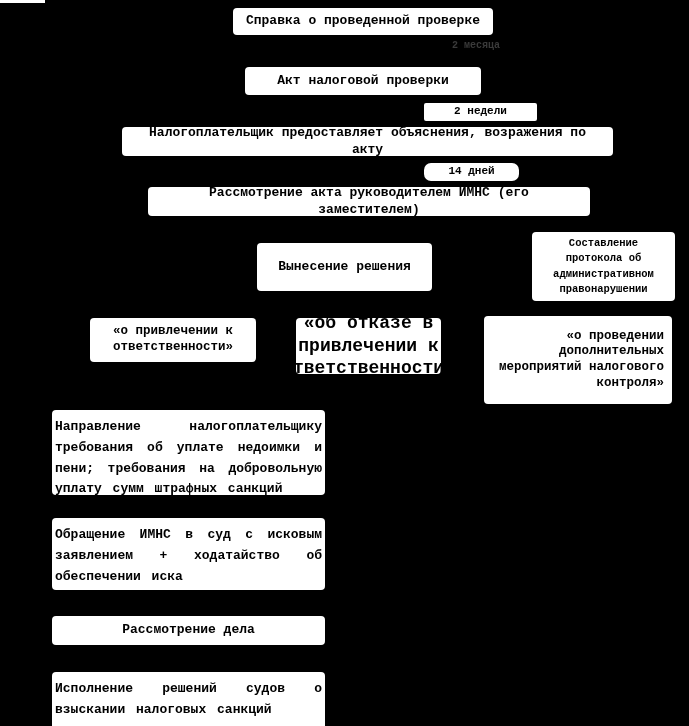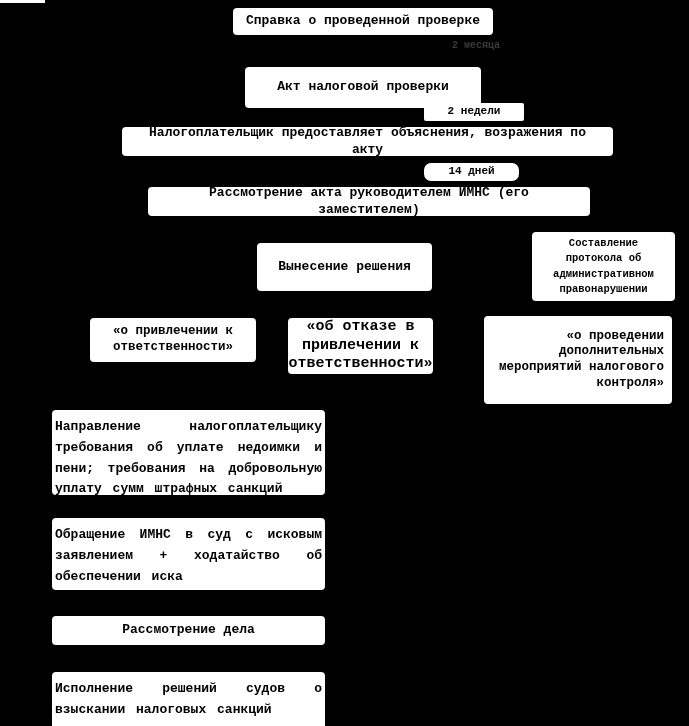--- a/index.html
+++ b/index.html
@@ -60,29 +60,29 @@
     left: 0;
     top: 0;
     width: 45px;
     height: 3px;
     background: #ffffff;
   }
 
   
   #n-top        { left: 233px; top: 8px;   width: 260px; height: 27px; }
   #n-interval1  { left: 452px; top: 40px; }
-  #n-act        { left: 245px; top: 67px;  width: 236px; height: 41px; }
-  #n-interval2  { left: 424px; top: 103px; width: 100px;  height: 18px; }
+  #n-act        { left: 245px; top: 67px;  width: 236px; height: 28px; }
+  #n-interval2  { left: 424px; top: 103px; width: 113px;  height: 18px; }
   #n-objections { left: 122px; top: 127px; width: 491px; height: 29px; }
   #n-interval3  { left: 424px; top: 163px; width: 95px;  height: 18px; border-radius: 7px; }
   #n-review     { left: 148px; top: 187px; width: 442px; height: 29px; }
   #n-decision   { left: 257px; top: 243px; width: 175px; height: 48px; }
   #n-protocol   { left: 532px; top: 232px; width: 143px; height: 69px; font-size: 10.5px; line-height: 1.45; }
   #n-opt1       { left: 90px;  top: 318px; width: 166px; height: 44px; font-size: 12.5px; }
-  #n-opt2       { left: 288px; top: 318px; width: 145px; height: 56px; font-size: 15px; }
+  #n-opt2       { left: 296px; top: 318px; width: 145px; height: 56px; font-size: 18px; }
   #n-opt3       { left: 484px; top: 316px; width: 188px; height: 88px; font-size: 12.5px; text-align: right; }
   #n-demand     { left: 52px;  top: 410px; width: 273px; height: 85px; }
   #n-court      { left: 52px;  top: 518px; width: 273px; height: 72px; }
   #n-case       { left: 52px;  top: 616px; width: 273px; height: 29px; }
   #n-execution  { left: 52px;  top: 672px; width: 273px; height: 60px; }
 </style>
 </head>
 <body>
 
 <div id="canvas">

